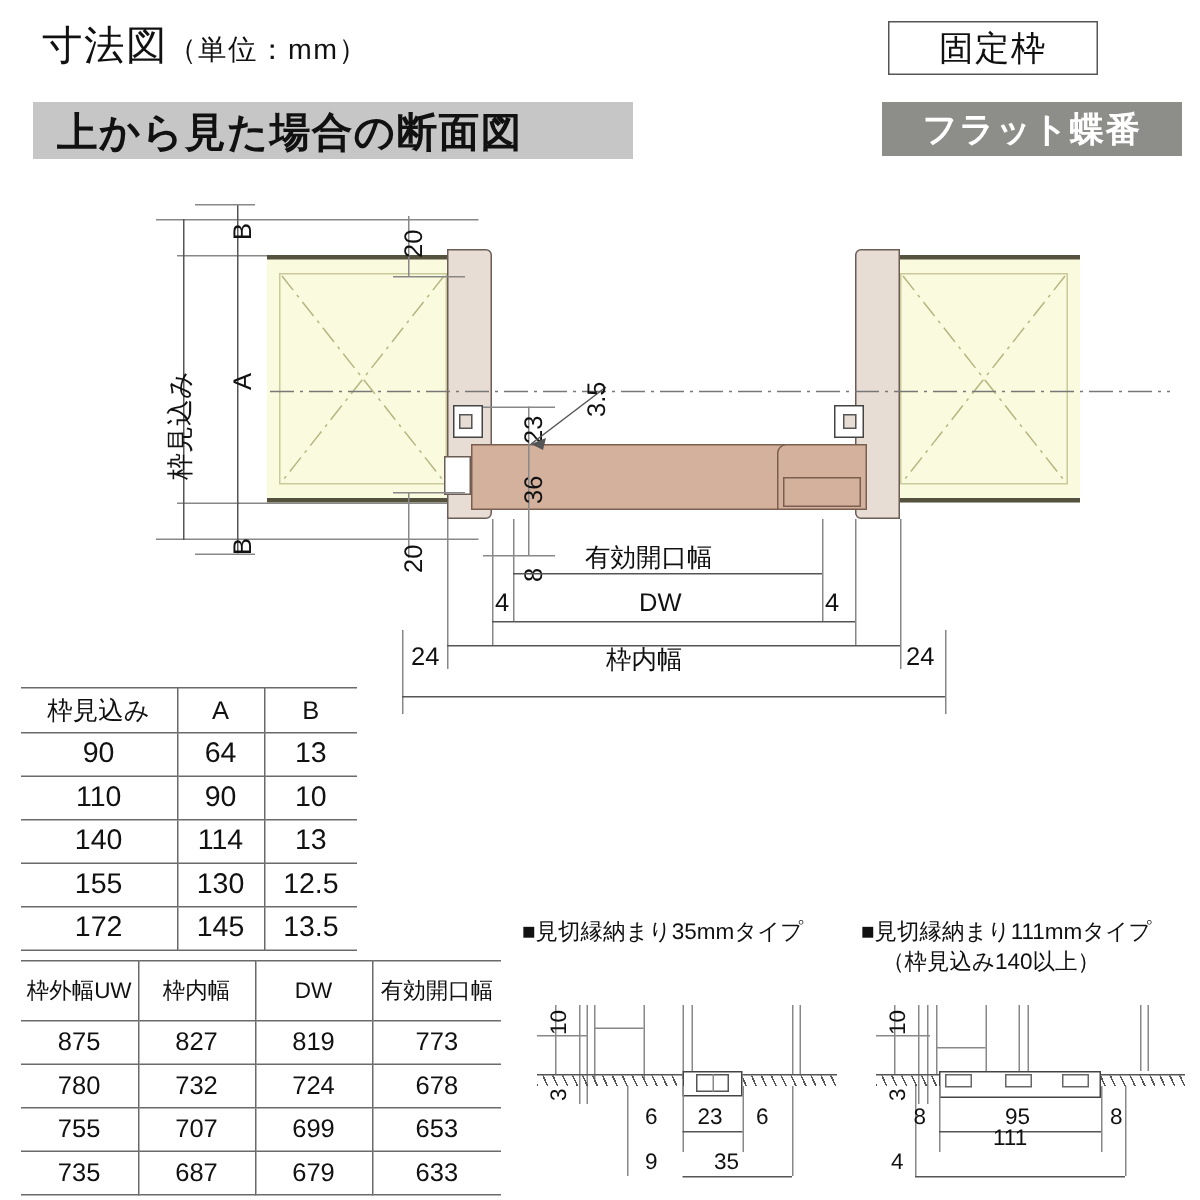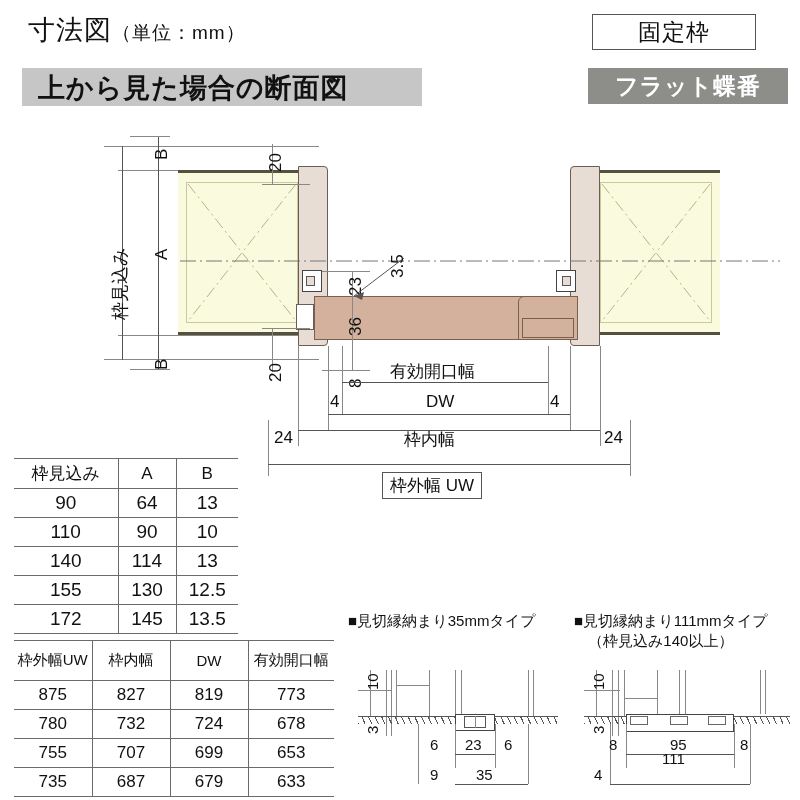--- a/index.html
+++ b/index.html
@@ -17,21 +17,21 @@
   #title-main { left:28px; top:12px; font-size:27px; letter-spacing:1px; white-space:nowrap; }
   #title-main .unit { font-size:19px;text-align:right; }
   #subtitle-bar {
     left:22px; top:68px; width:400px; height:38px;
     background:#c6c6c6;
   }
   #subtitle-text {
     left:38px; top:70px; font-size:27px; font-weight:bold; letter-spacing:1px; white-space:nowrap;
   }
   #badge-fixed {
-    left:592px; top:14px; width:164px; height:36px;
+    left:592px; top:14px; width:140px; height:36px;
     border:1.5px solid #555; background:#fff;
     display:flex; align-items:center; justify-content:center;
     font-size:23px; letter-spacing:1px;
   }
   #badge-hinge {
     left:588px; top:68px; width:200px; height:36px;
     background:#8d8d8a; color:#ffffff;
     display:flex; align-items:center; justify-content:center;
     font-size:23px; letter-spacing:1px;font-weight:bold;
   }
@@ -205,21 +205,20 @@
   <div class="abs dim-txt" style="left:550px; top:262px;">4</div>
 
   <div class="abs ln-h" style="left:298px; top:300px; width:302px;"></div>
   <div class="abs dim-txt" style="left:404px; top:298px;">枠内幅</div>
   <div class="abs dim-txt" style="left:274px; top:298px;">24</div>
   <div class="abs dim-txt" style="left:604px; top:298px;">24</div>
 
   <div class="abs ln-v-thin" style="left:268px; top:290px; height:56px;"></div>
   <div class="abs ln-v-thin" style="left:630px; top:290px; height:56px;"></div>
   <div class="abs ln-h" style="left:268px; top:334px; width:362px;"></div>
-  <div class="abs boxlbl" style="left:382px; top:342px;">枠外幅 UW</div>
 </div>
 
 <table class="abs tbl" id="tbl-frame-depth">
   <thead>
     <tr>
       <th class="c0">枠見込み</th>
       <th class="c1">A</th>
       <th class="c2">B</th>
     </tr>
   </thead>

